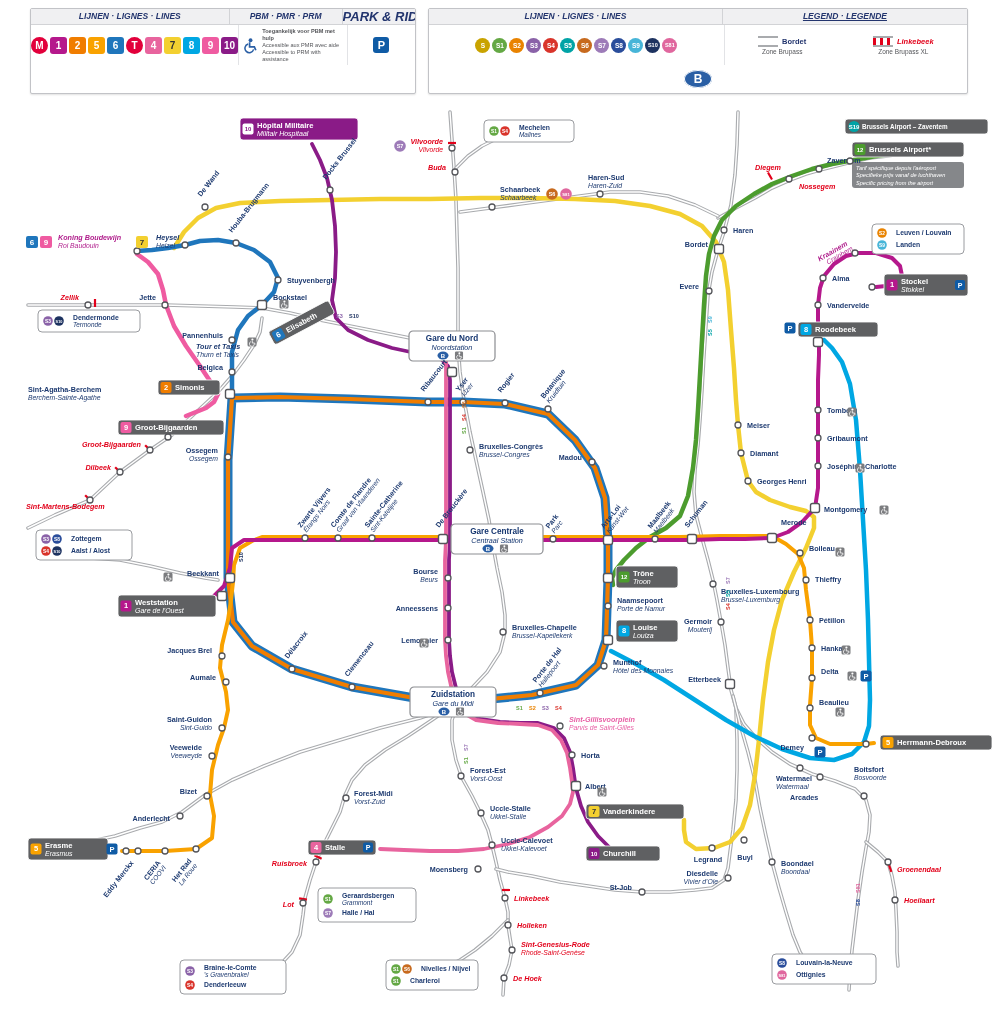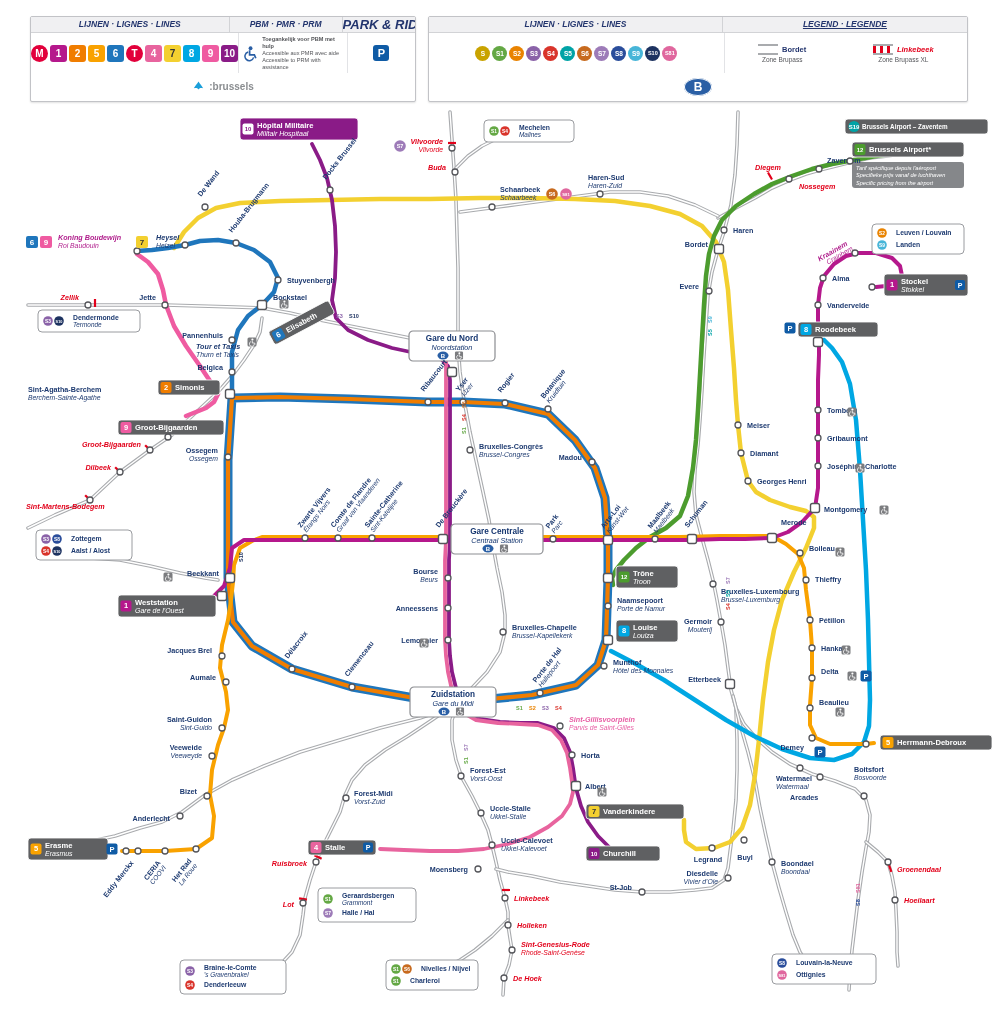--- a/index.html
+++ b/index.html
@@ -1,17 +1,17 @@
 <!DOCTYPE html>
 <html><head>
 <meta charset="utf-8">
 <style>
   html,body{margin:0;padding:0;}
   body{width:998px;height:1023px;position:relative;background:#fff;font-family:"Liberation Sans",sans-serif;overflow:hidden;}
-  .hdr{position:absolute;top:8px;left:0;width:998px;height:102px;margin-top:8px;}
+  .hdr{position:absolute;top:8px;left:0;width:998px;height:102px;}
   .panel{position:absolute;top:0;background:#fff;border:1px solid #c2c3c7;border-radius:2px;box-shadow:0 1px 2px rgba(0,0,0,.12);}
   .panel.left{left:30px;width:384px;height:84px;}
   .panel.right{left:428px;width:538px;height:84px;}
   .strip{display:flex;height:15px;background:#f0f0f2;border-bottom:1px solid #d2d3d6;font-size:8.5px;font-style:italic;font-weight:bold;color:#23356e;align-items:center;}
   .strip .cell{text-align:center;height:100%;line-height:15px;border-right:1px solid #d2d3d6;white-space:nowrap;overflow:hidden;}
   .strip .cell:last-child{border-right:none;}
   .lc1{flex:3;} .lc2{flex:1.7;font-style:italic;} .lc3{flex:1.1;font-size:13px;}
   .rc1{flex:1.2;} .rc2{flex:1;text-decoration:underline;}
   .bodyrow{display:flex;height:40px;align-items:center;}
   .badges{flex:3;display:flex;gap:2px;align-items:center;justify-content:center;border-right:1px solid #e2e3e6;height:100%;}
@@ -71,26 +71,20 @@
         <div class="pbm-lines" id="pbm-lines">
             <div>Toegankelijk voor PBM met hulp</div>
             <div>Accessible aux PMR avec aide</div>
             <div>Accessible to PRM with assistance</div>
           </div>
       </div>
       <div class="pr">
         <span class="pbox">P</span>
       </div>
     </div>
-    <div class="brandrow">
-      <svg width="13" height="13" viewBox="0 0 14 12">
-        <path d="M7 0.5 C5.5 3.5 3.5 4.5 2 8 C4.5 7.3 5.5 7.5 7 9.2 C8.5 7.5 9.5 7.3 12 8 C10.5 4.5 8.5 3.5 7 0.5 Z" fill="#1b9fda"></path>
-      </svg>
-      <span class="brandtxt">:brussels</span>
-    </div>
   </div>
 
   <div class="panel right">
     <div class="strip">
       <div class="cell rc1">LIJNEN · LIGNES · LINES</div>
       <div class="cell rc2">LEGEND · LEGENDE</div>
     </div>
     <div class="bodyrow">
       <div class="sbadges" id="s-badges">
           <span class="schip" style="background: rgb(201, 163, 0);">S</span>

